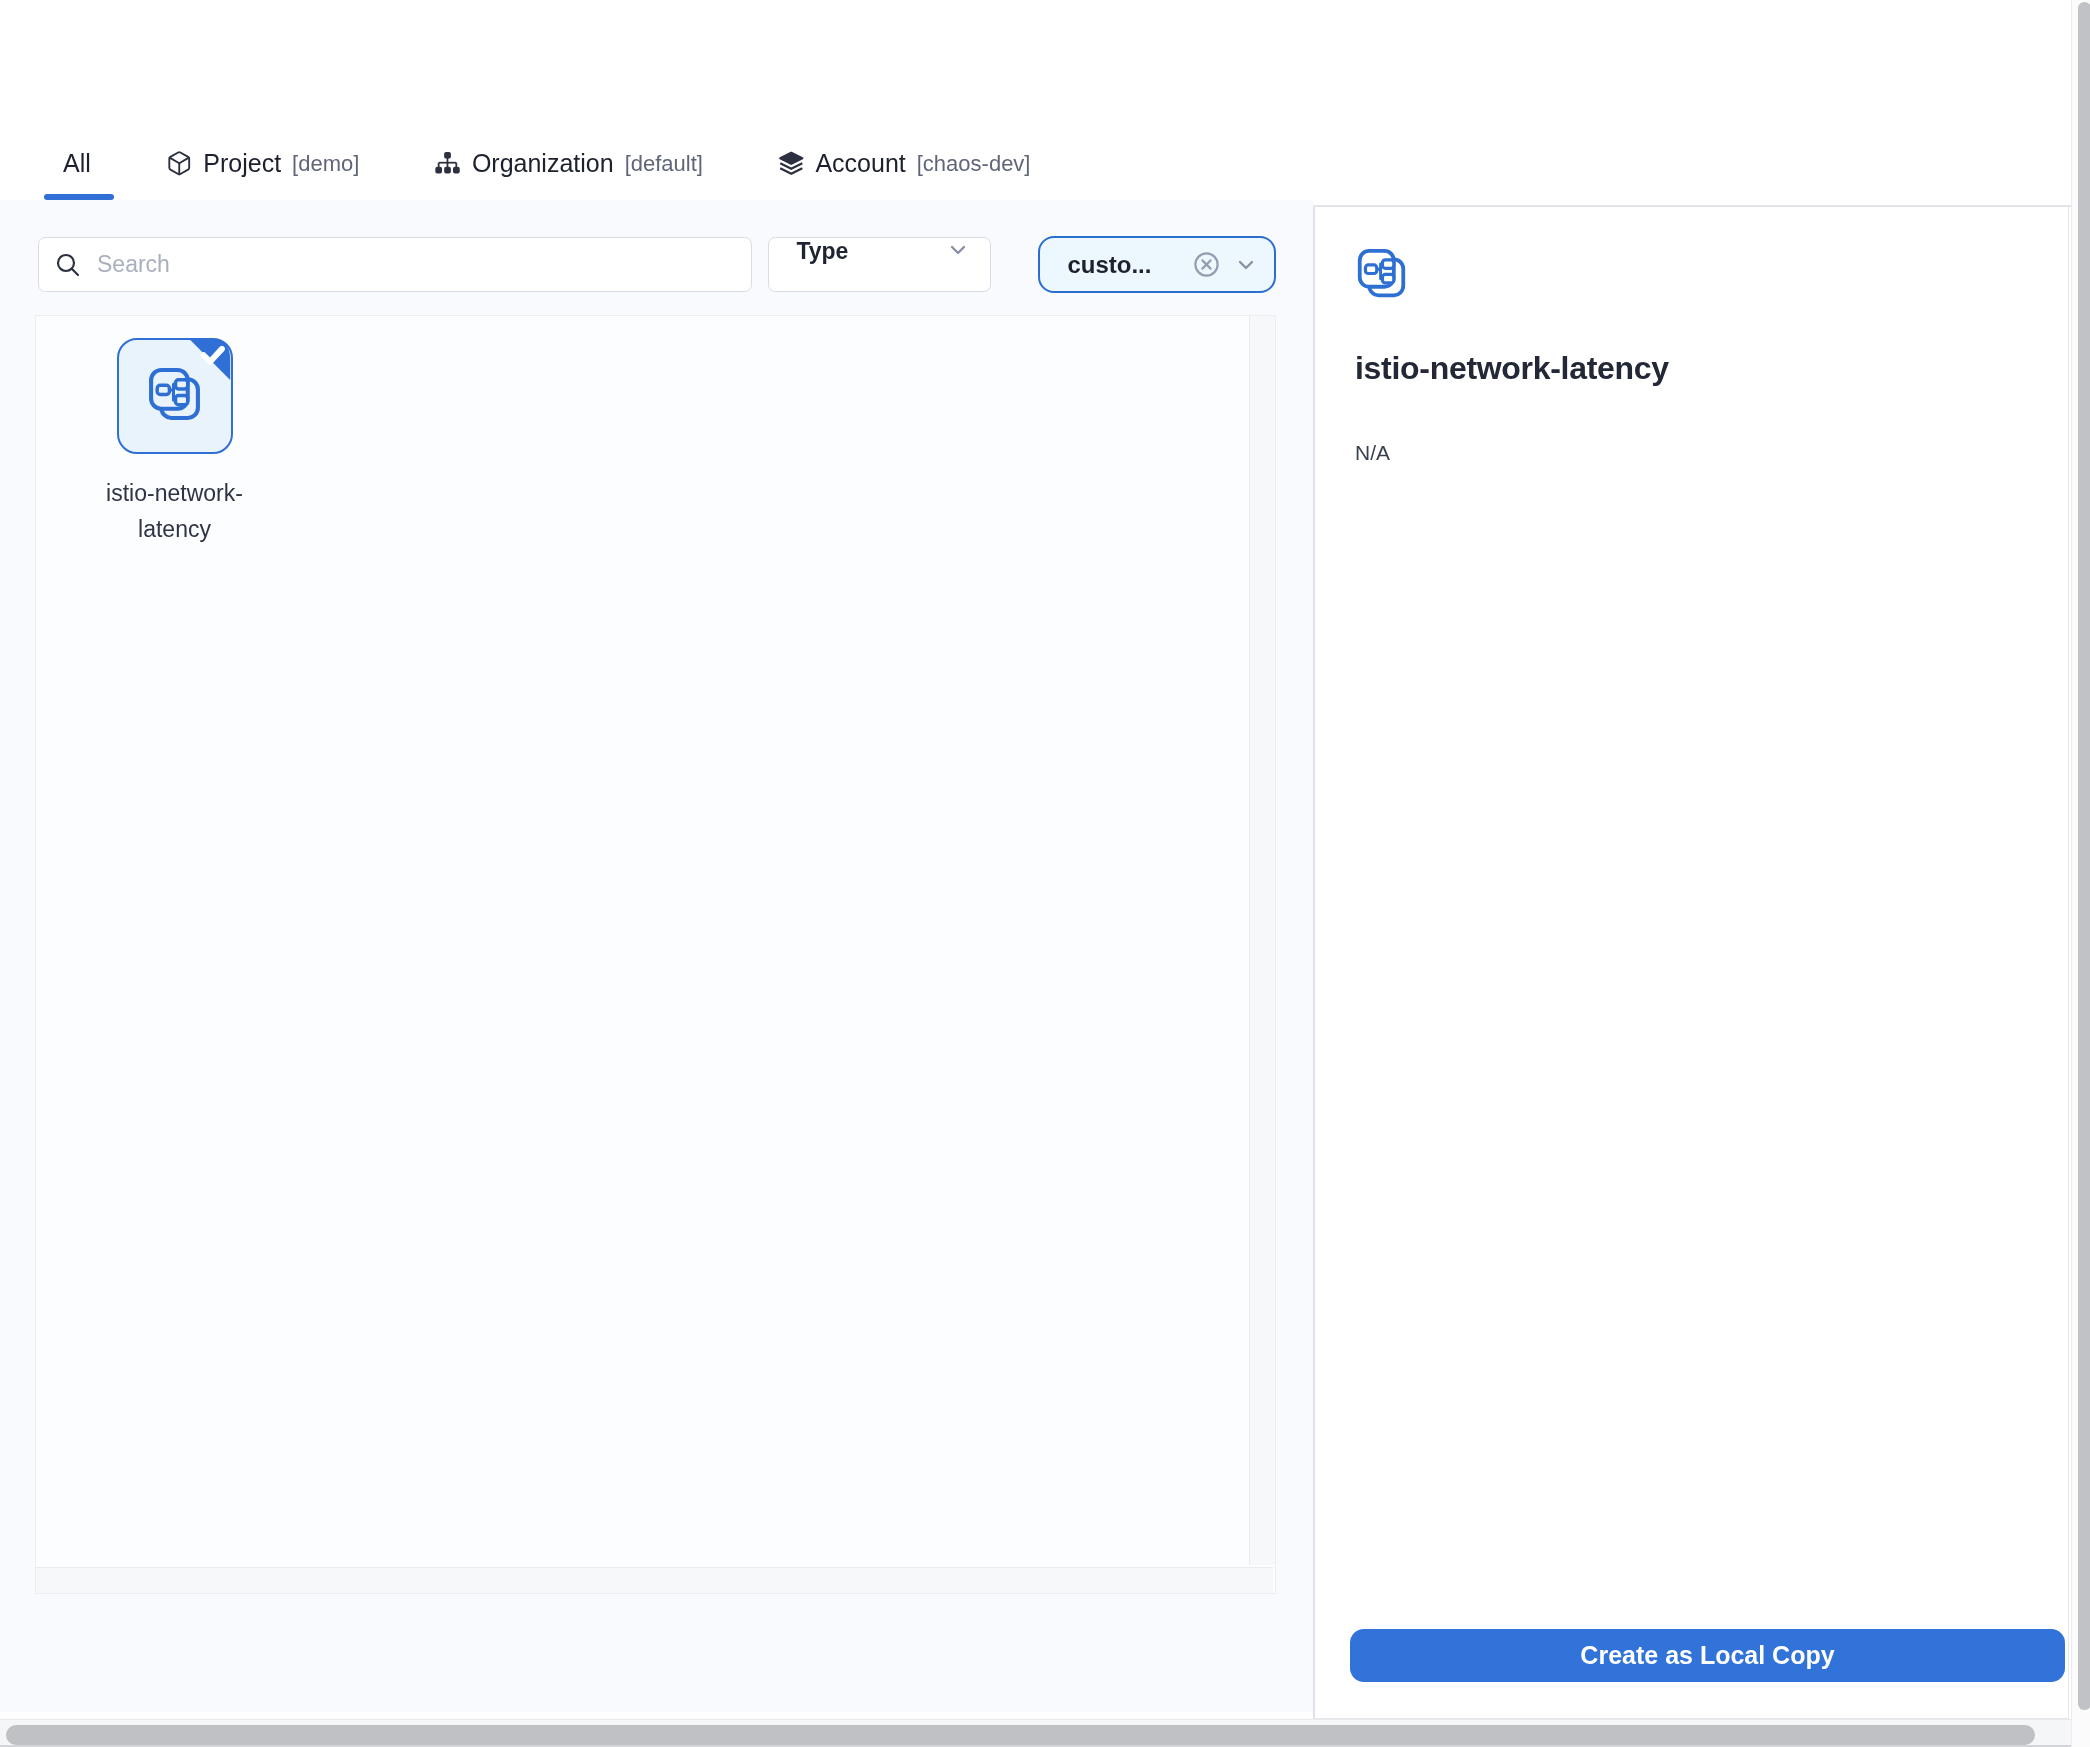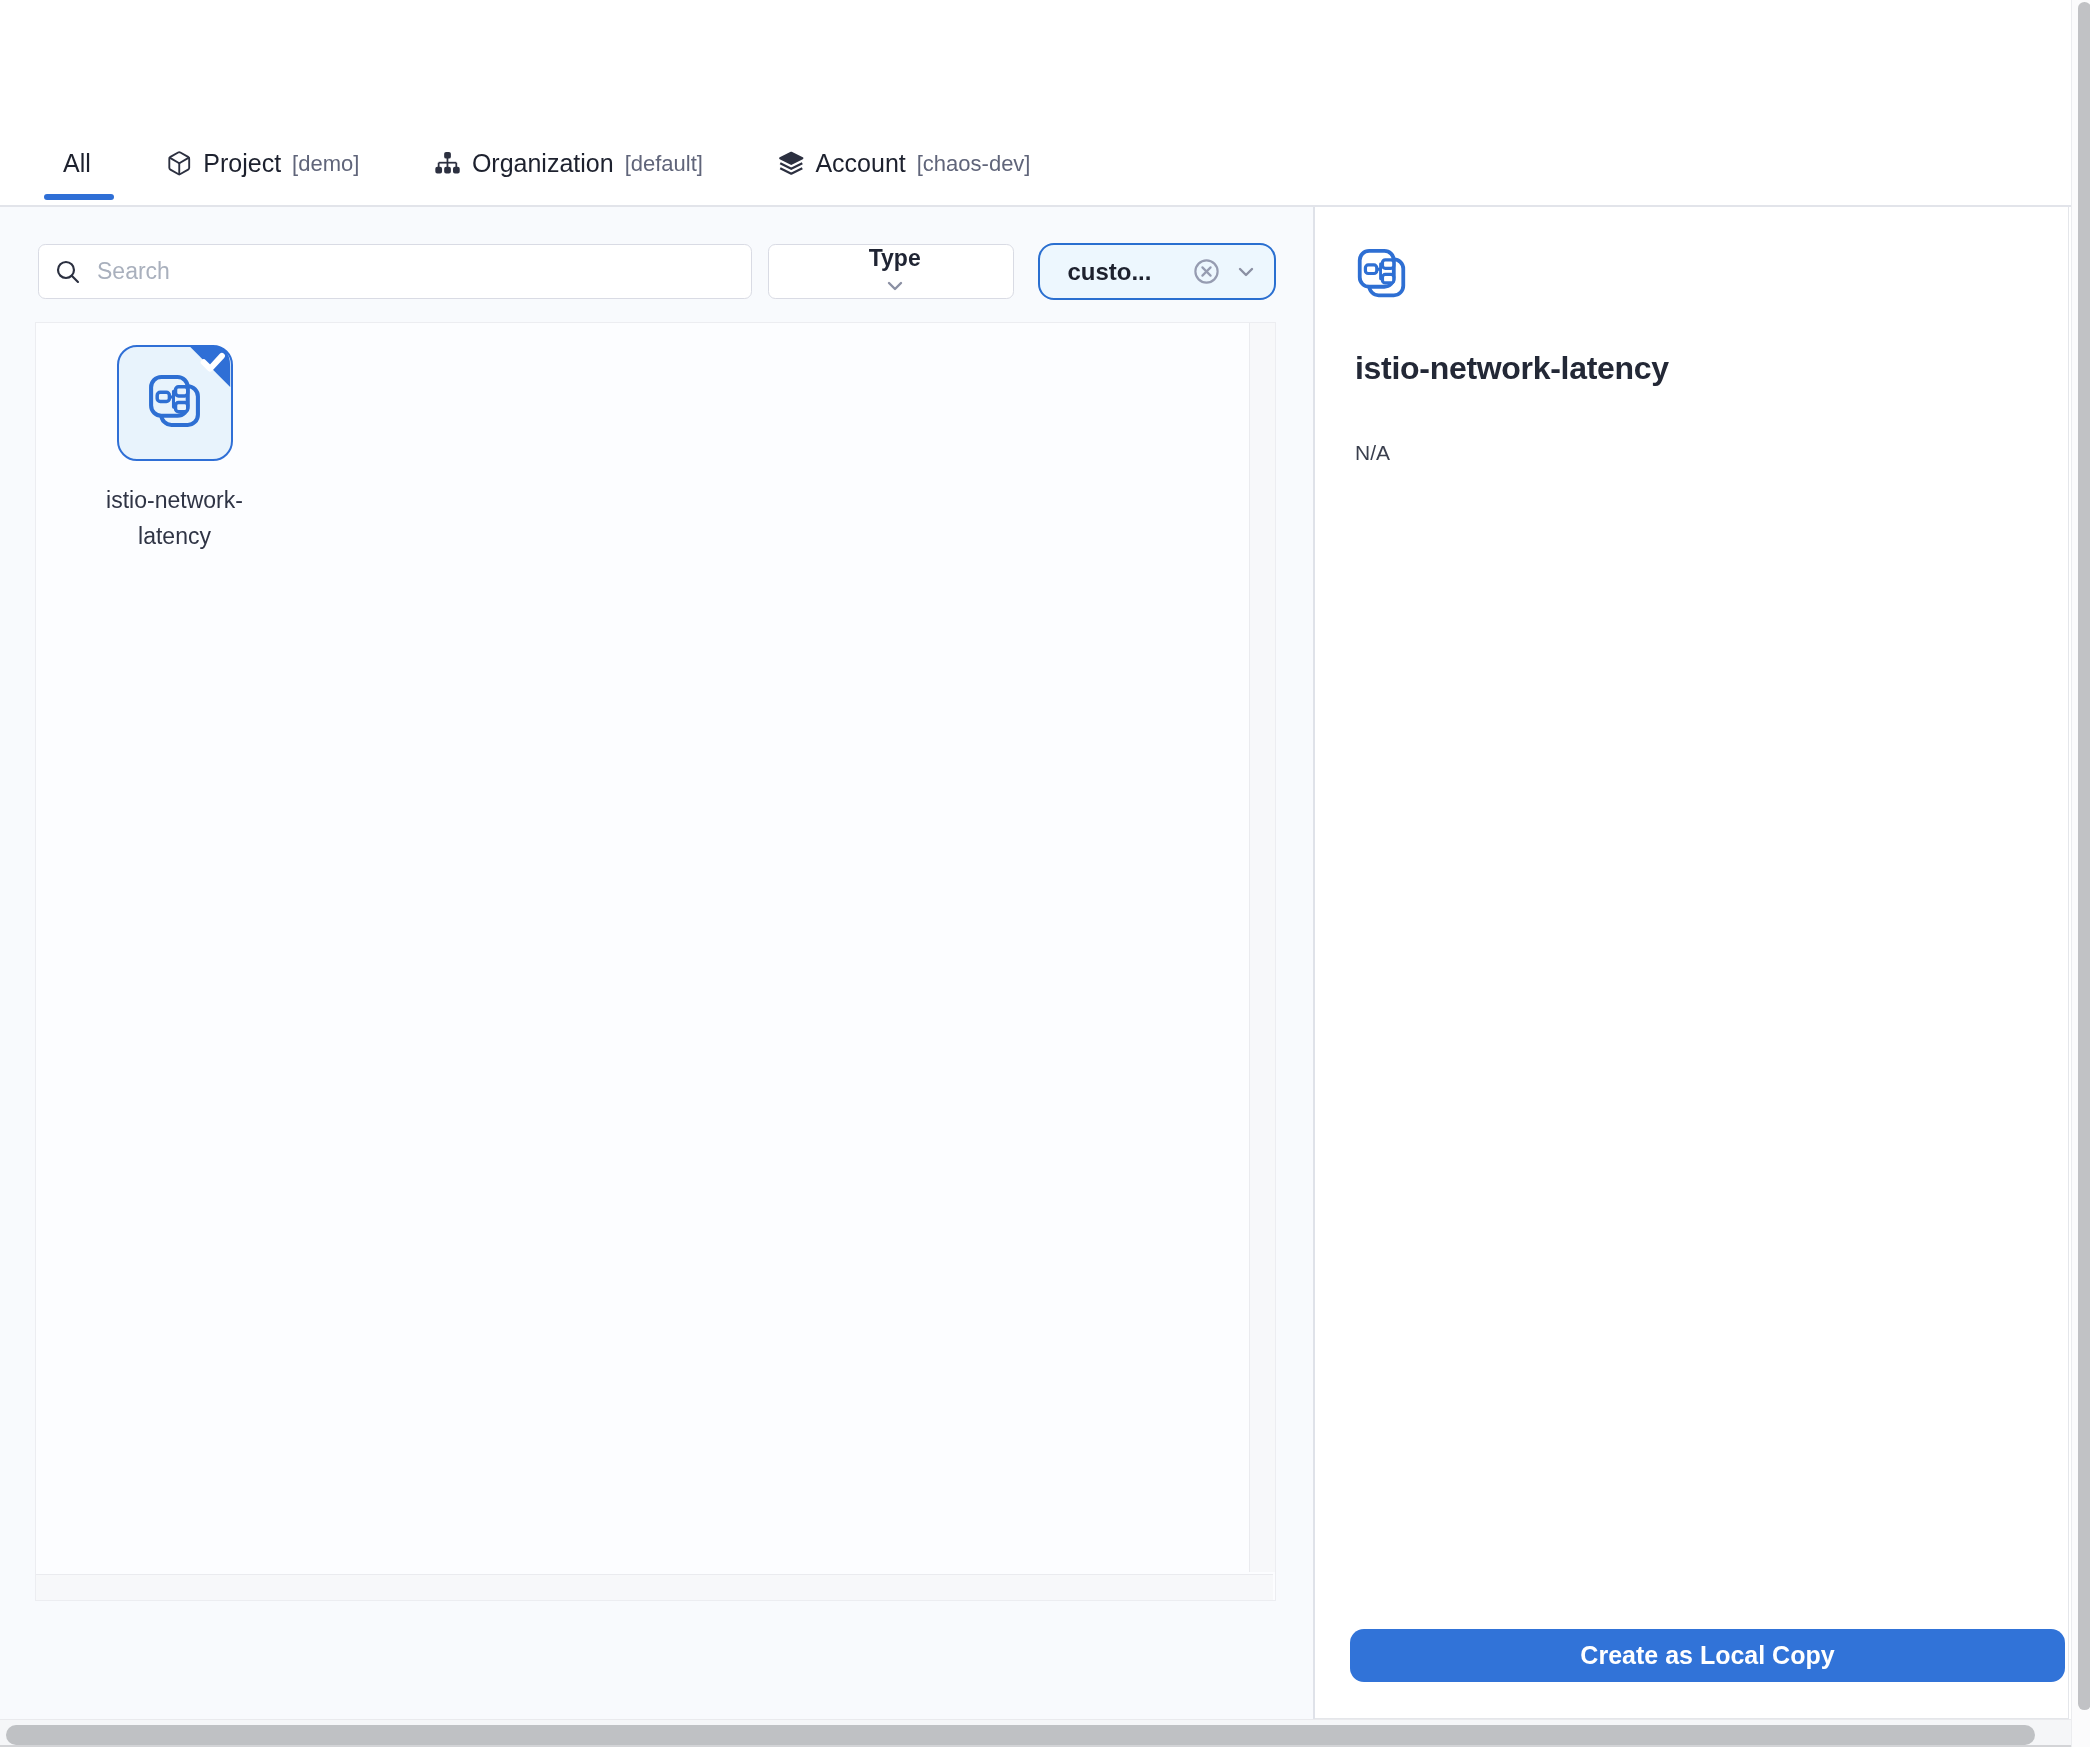--- a/index.html
+++ b/index.html
@@ -10,27 +10,27 @@
   .page-title { position:absolute; left:44px; top:35px; font-size:38px; font-weight:700; color:#0e1116; letter-spacing:-0.5px; }
   .tabs { position:absolute; left:63px; top:137px; height:53px; display:flex; align-items:center; gap:75px; }
   .tab { display:flex; align-items:center; gap:11px; cursor:pointer; }
   .tab-label { font-size:25px; color:#1d212e; }
   .tab-scope { font-size:22px; color:#60657a; }
   .tab-icon { width:26.5px; height:26.5px; display:block; }
   .tab-underline { position:absolute; left:44px; top:194px; width:70px; height:6.4px; border-radius:3.7px; background:#2f6fd6; }
   .header-border { position:absolute; left:0; top:205px; width:2074px; height:1.8px; background:#e2e4ea; }
 
   
-  .left-panel { position:absolute; left:0; top:207px; width:1313px; height:1512px; background:#f8fafd; }
+  .left-panel { position:absolute; left:0; top:200px; width:1313px; height:1512px; background:#f8fafd; }
   .search-wrap { position:absolute; left:38px; top:37px; width:714px; height:55px; }
   .search-input { width:100%; height:100%; border:1.8px solid #d9dbe4; border-radius:7.3px; background:#ffffff; font-size:23px; color:#1d212e; padding:0 18.3px 0 58px; outline:none; font-family:"Liberation Sans", sans-serif; }
   .search-input::placeholder { color:#a9b0bd; }
   .search-icon { position:absolute; left:16.4px; top:13.7px; width:27.4px; height:27.4px; pointer-events:none; }
 
-  .type-select { position:absolute; left:768px; top:37px; width:246px; height:55px; background:#ffffff; border:1.8px solid #d9dbe4; border-radius:7.3px; display:flex; align-items:center; justify-content:space-between; padding:0 20px 0 27.4px; cursor:pointer;flex-direction:column; }
+  .type-select { position:absolute; left:768px; top:37px; width:223px; height:55px; background:#ffffff; border:1.8px solid #d9dbe4; border-radius:7.3px; display:flex; justify-content:space-between; padding:0 20px 0 27.4px; cursor:pointer; }
   .type-select .sel-label { font-size:23px; font-weight:700; color:#1f2433; }
 
   .tag-select { position:absolute; left:1038px; top:36px; width:238px; height:57px; background:#edf7fe; border:2.7px solid #2a6fd0; border-radius:16px; display:flex; align-items:center; padding:0 16.4px 0 27.4px; cursor:pointer; }
   .tag-select .sel-label { font-size:24px; font-weight:700; color:#1d212e; flex:1 1 auto; }
   .clear-icon { width:29px; height:29px; margin-right:12.8px; }
   .chevron-icon { width:24px; height:24px; }
 
   .grid-container { position:absolute; left:35px; top:115px; width:1241px; height:1279px; background:#fcfdff; border:1.8px solid #ecedf1; }
   .grid-vtrack { position:absolute; right:0; top:0; width:26.5px; height:1249px; background:#f7f8fa; border-left:1.8px solid #eaebef; }
   .grid-htrack { position:absolute; left:0; bottom:0; width:1237px; height:26.5px; background:#f7f8fa; border-top:1.8px solid #eaebef; }

